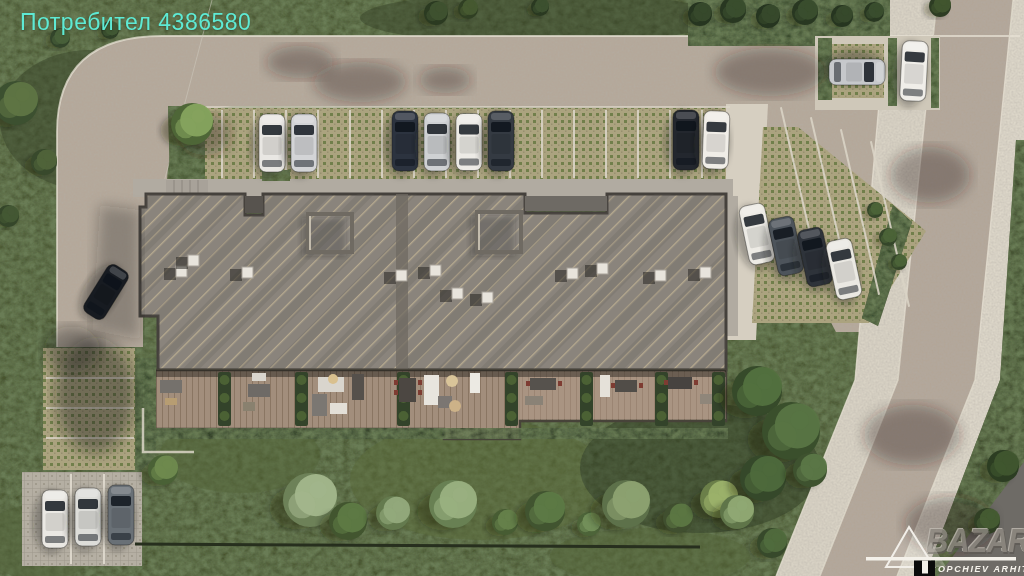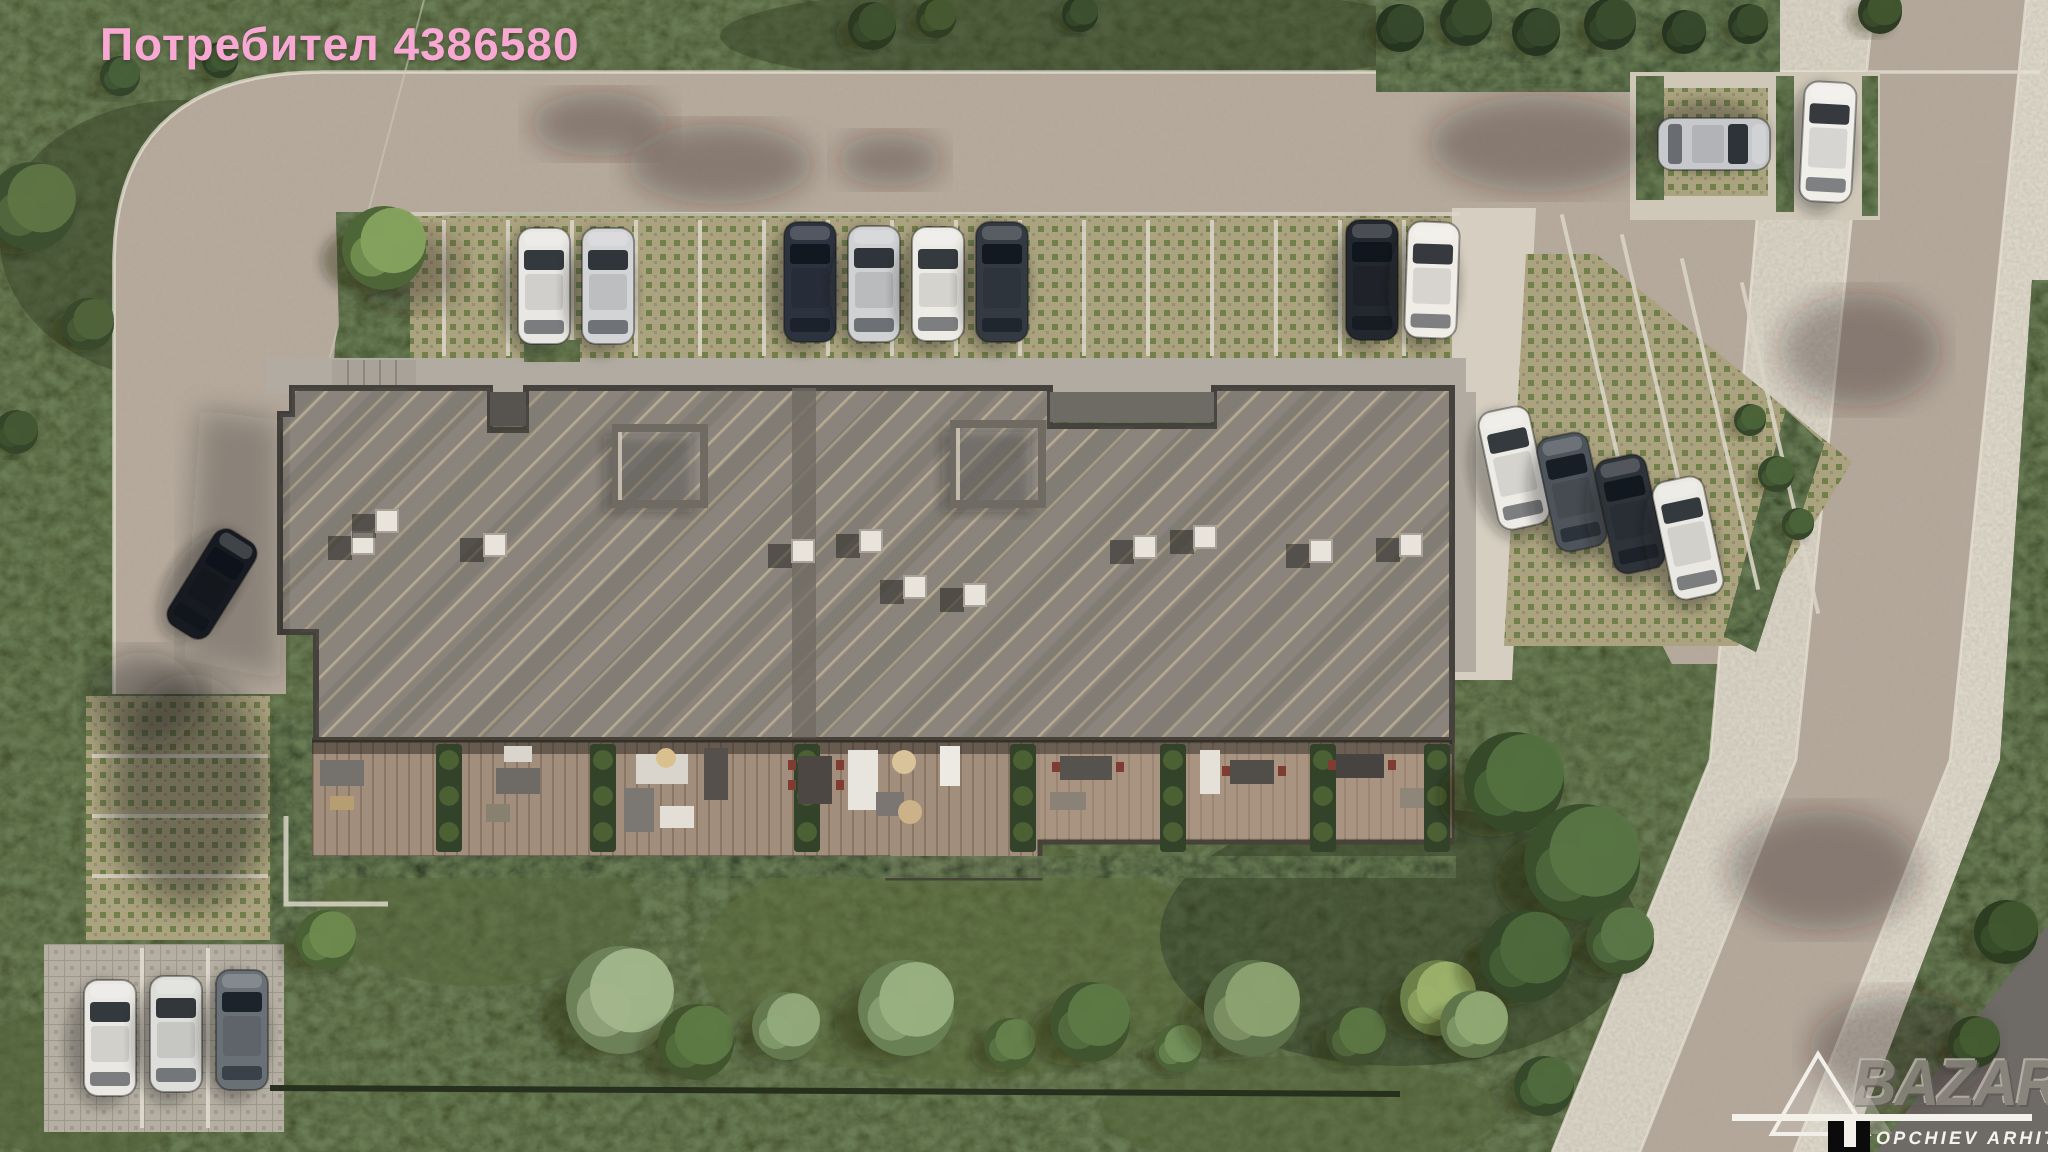--- a/index.html
+++ b/index.html
@@ -1,20 +1,20 @@
 <!DOCTYPE html>
 <html><head>
 <meta charset="utf-8">
 <style>
   html,body{margin:0;padding:0;background:#222;}
   .stage{position:relative;width:1024px;height:576px;overflow:hidden;background:#46522f;
          font-family:"Liberation Sans",sans-serif;}
   .stage svg{position:absolute;left:0;top:0;}
-  .watermark{position:absolute;left:20px;top:9px;font-size:23px;font-weight:700;color:#f9a8d4;
-             letter-spacing:0.5px;text-shadow:0 1px 2px rgba(0,0,0,0.25);margin-left:30px;}
+  .watermark{position:absolute;left:20px;top:9px;font-size:23px;font-weight:400;color:#5eead4;
+             letter-spacing:0.5px;text-shadow:0 1px 2px rgba(0,0,0,0.25);}
   .logo{position:absolute;left:864px;top:520px;width:160px;height:66px;font-style:italic;}
   .bazar{position:absolute;left:62px;top:4px;font-size:31px;font-weight:800;letter-spacing:-1px;
          color:#8f8a82;opacity:0.82;transform:scaleY(1.05);
          text-shadow:1px 1px 0 #5f5b55,-1px -1px 0 #c0bbb2;}
   .logo svg{position:absolute;left:0;top:0;}
   .firm-text{font-family:"Liberation Sans",sans-serif;font-size:9px;font-weight:700;
              letter-spacing:1.6px;fill:#f6f3ec;}
 </style>
 </head>
 <body>

